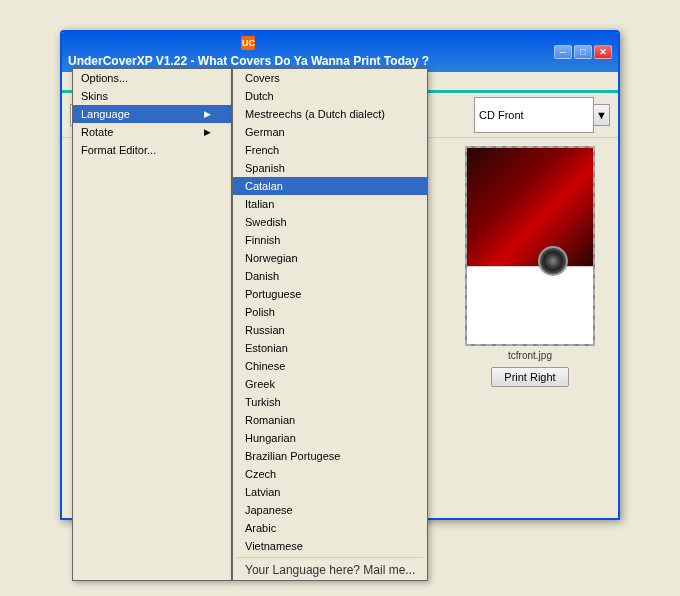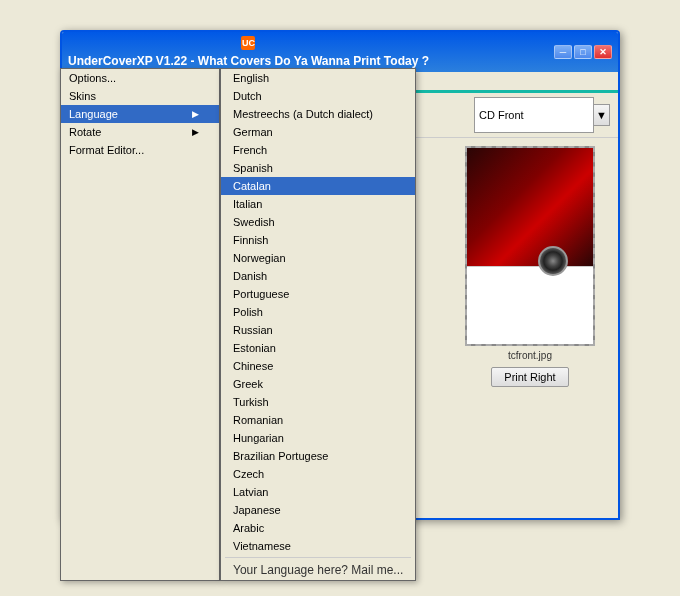--- a/index.html
+++ b/index.html
@@ -248,21 +248,21 @@
       border: 1px solid #999;
       border-radius: 2px;
       cursor: pointer;
       font-size: 11px;
     }
 
     
     .dropdown-container {
       position: absolute;
       top: 68px;
-      left: 60px;
+      left: 72px;
       display: flex;
       z-index: 100;
     }
 
     .menu-popup {
       background: #ece9d8;
       border: 1px solid #666;
       box-shadow: 2px 2px 6px rgba(0,0,0,0.3);
       min-width: 160px;
     }
@@ -408,21 +408,21 @@
       <span class="submenu-arrow">▶</span>
     </div>
     <div class="menu-option">
       <span>Rotate</span>
       <span class="submenu-arrow">▶</span>
     </div>
     <div class="menu-option">Format Editor...</div>
   </div>
 
   <div class="submenu-popup">
-    <div class="lang-option">English</div>
+    <div class="lang-option">Covers</div>
     <div class="lang-option">Dutch</div>
     <div class="lang-option">Mestreechs (a Dutch dialect)</div>
     <div class="lang-option">German</div>
     <div class="lang-option">French</div>
     <div class="lang-option">Spanish</div>
     <div class="lang-option selected">Catalan</div>
     <div class="lang-option">Italian</div>
     <div class="lang-option">Swedish</div>
     <div class="lang-option">Finnish</div>
     <div class="lang-option">Norwegian</div>

